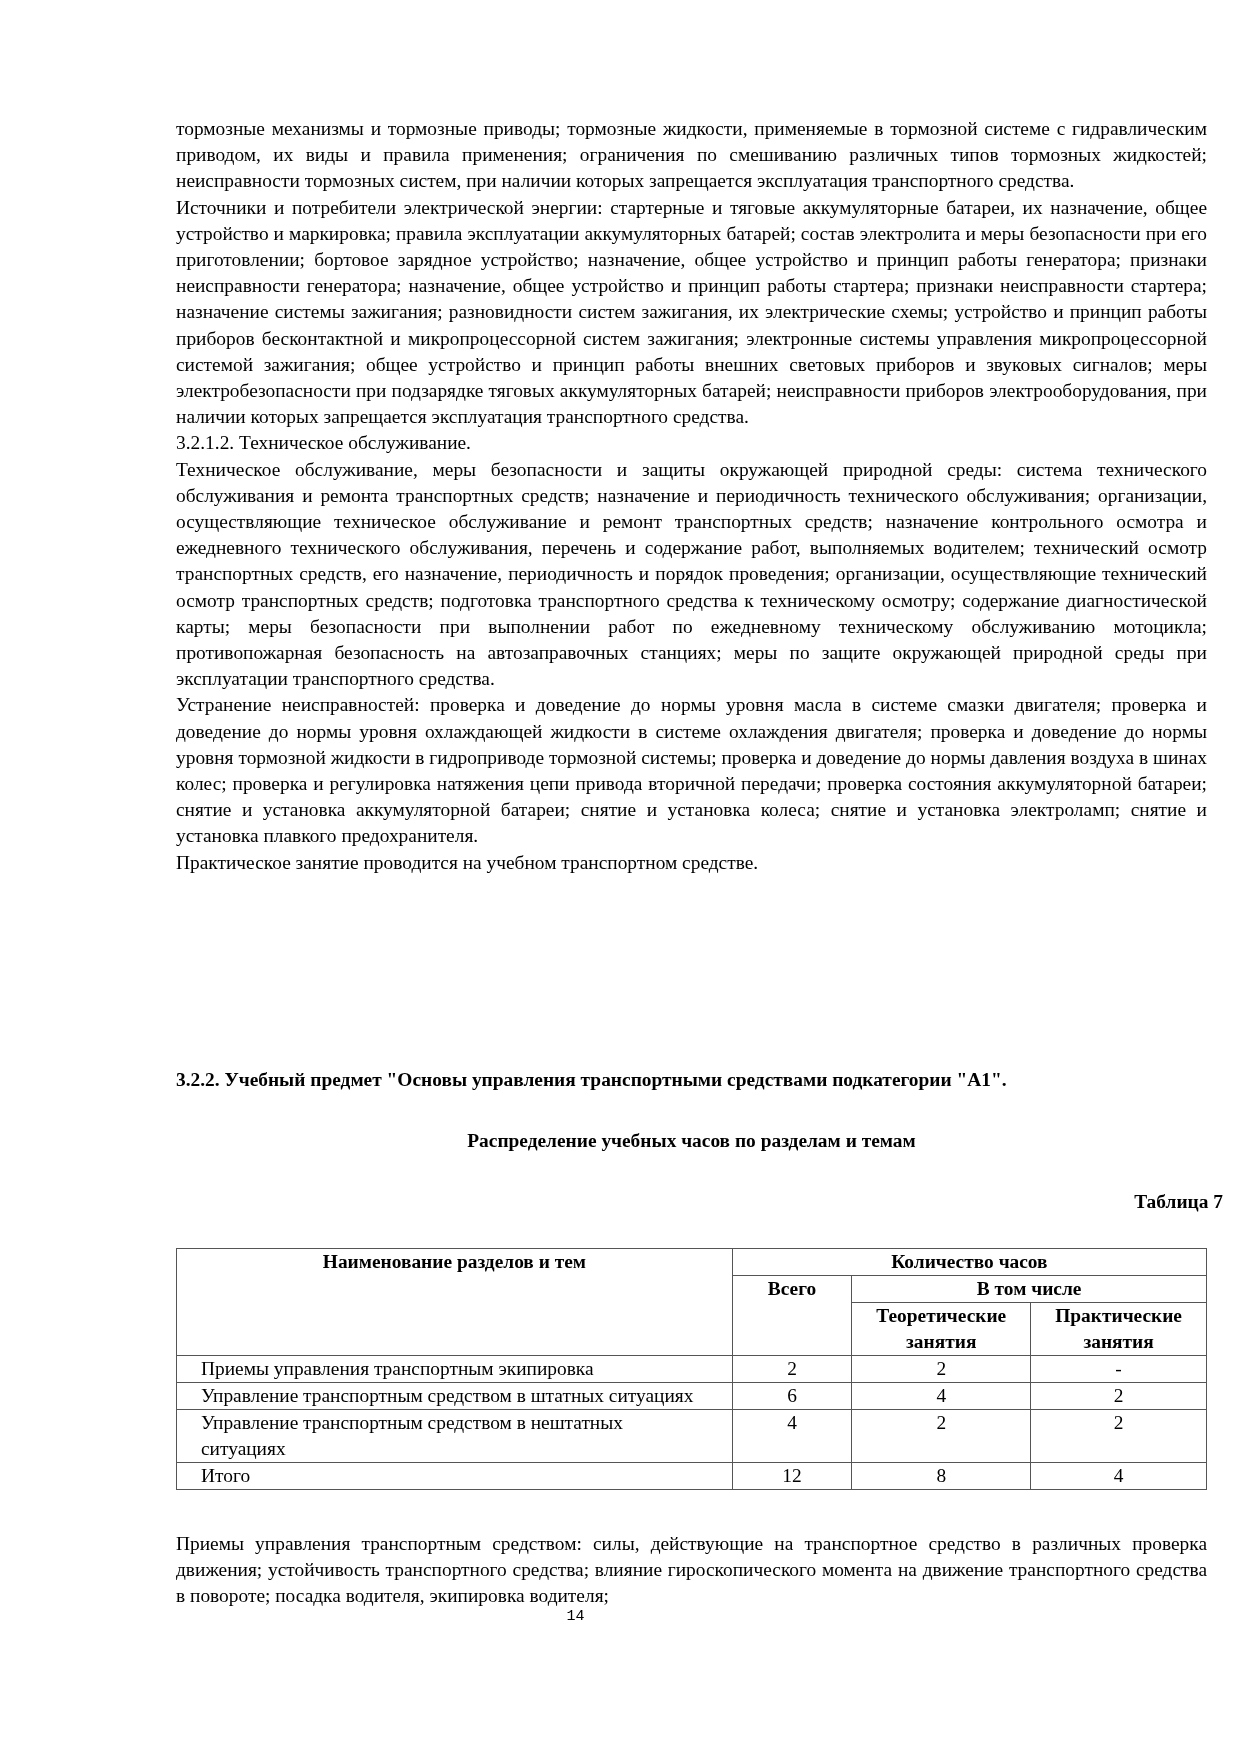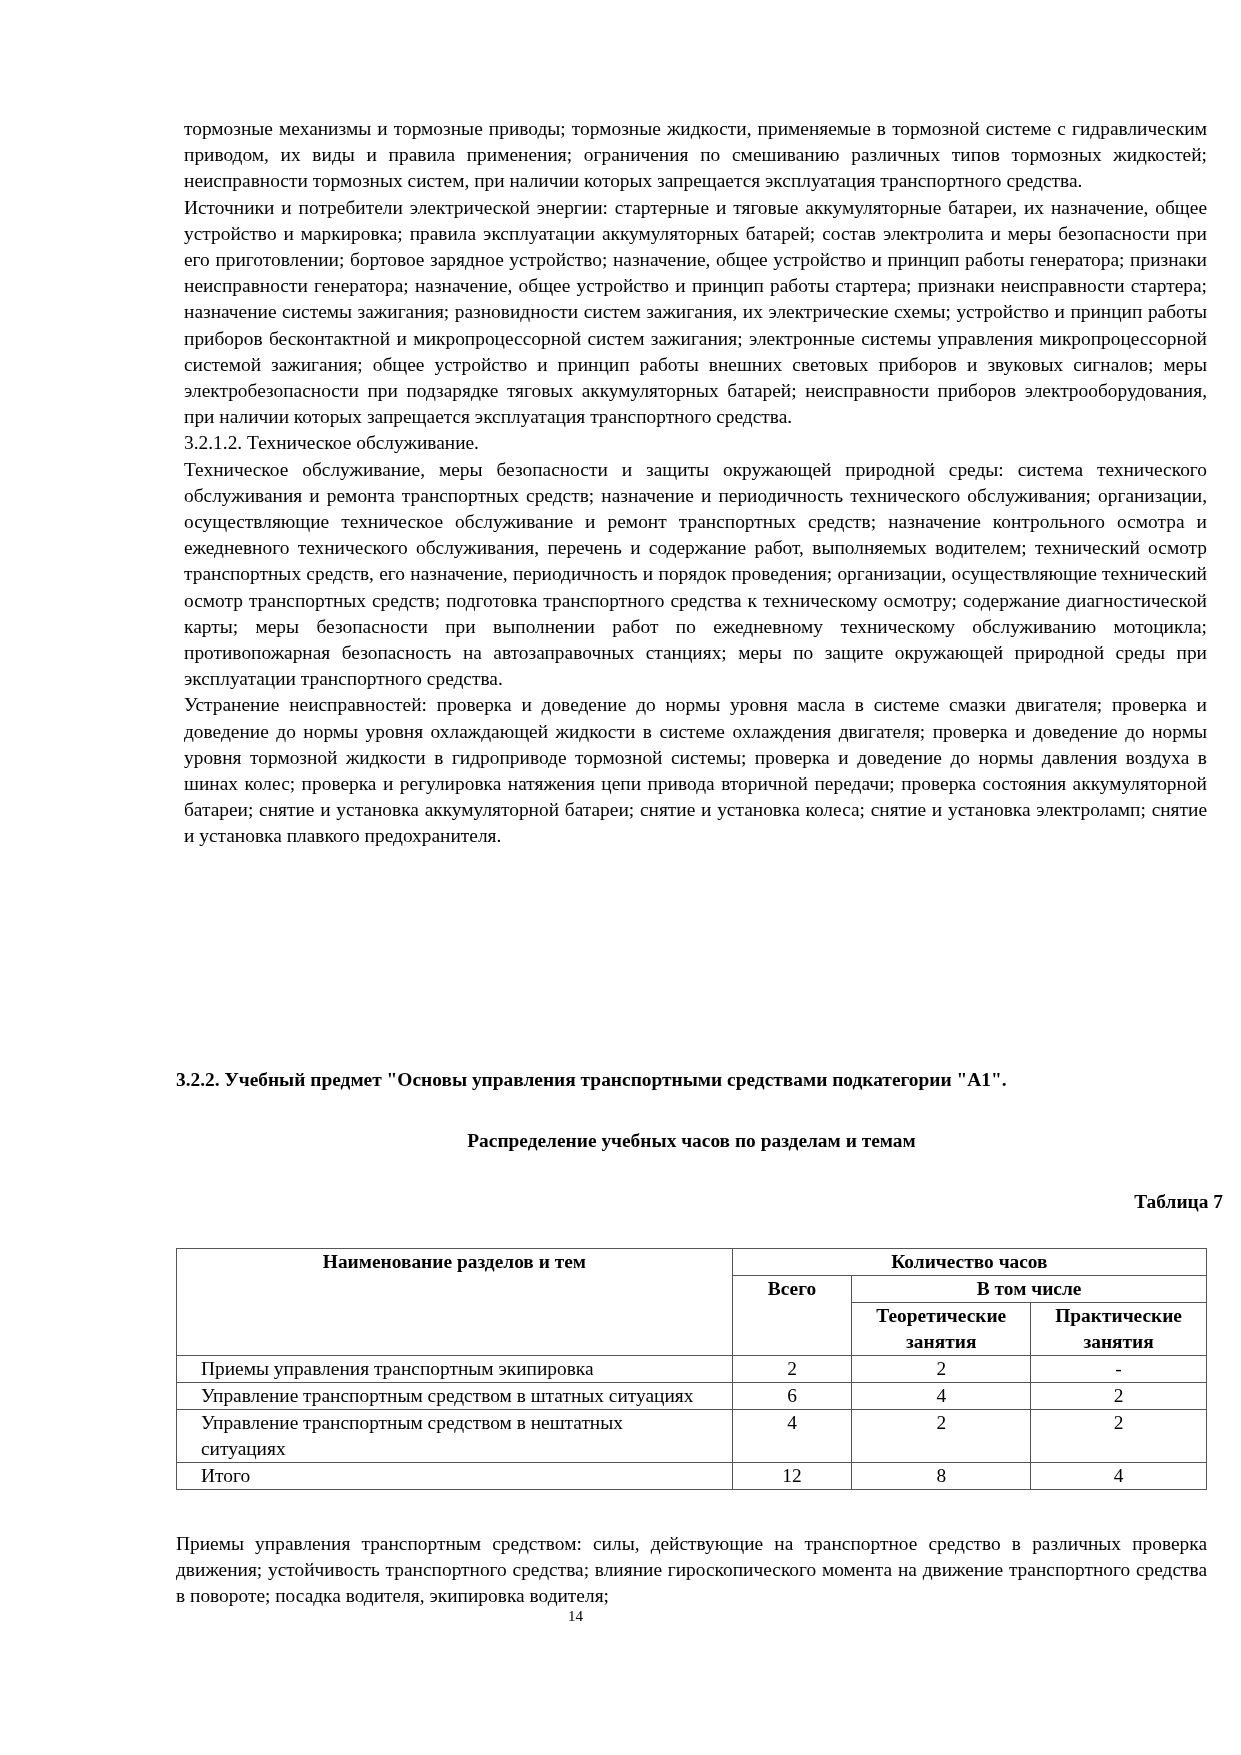--- a/index.html
+++ b/index.html
@@ -1,43 +1,44 @@
 <!DOCTYPE html>
 <html><head>
 <meta charset="utf-8">
 <style>
   html, body { margin: 0; padding: 0; background: #ffffff; }
   body { width: 1241px; height: 1755px; position: relative; overflow: hidden;
          font-family: "Liberation Serif", "DejaVu Serif", serif; color: #000; }
   .page { position: absolute; left: 176px; top: 116px; width: 1031px; }
   .p { font-size: 19.4px; line-height: 26.2px; text-align: justify; margin: 0; }
-  .p.last-left { text-align-last: left; margin-left: 8px; }
+  .p.last-left { text-align-last: left; }
   .heading { font-weight: bold; font-size: 19.4px; line-height: 26.2px; margin: 0; position: absolute; }
   .centered { text-align: center; }
   .right { text-align: right; }
   table.hours { position: absolute; left: 176px; top: 1248px; width: 1031px;
                 border-collapse: collapse; font-size: 19.4px; }
   table.hours td, table.hours th { border: 1.3px solid #555; padding: 0 24px; vertical-align: top; line-height: 26px; }
   table.hours th { font-weight: bold; text-align: center; }
   table.hours td.num { text-align: center; }
   .col-name { width: 565px; }
   .col-total { width: 120px; }
   .col-theor { width: 120px; }
   .col-pract { width: 142px; }
-  .pageno { position: absolute; top: 1608px; left: 0; width: 1151px; text-align: center; font-size: 15px; }
+  .pageno { position: absolute; top: 1608px; left: 0; width: 1151px; text-align: center; font-size: 15px; font-family: Liberation Mono, monospace; }
 </style>
 </head>
 <body>
 
 <div class="page">
   <p class="p last-left">тормозные механизмы и тормозные приводы; тормозные жидкости, применяемые в тормозной системе с гидравлическим приводом, их виды и правила применения; ограничения по смешиванию различных типов тормозных жидкостей; неисправности тормозных систем, при наличии которых запрещается эксплуатация транспортного средства.</p>
   <p class="p last-left">Источники и потребители электрической энергии: стартерные и тяговые аккумуляторные батареи, их назначение, общее устройство и маркировка; правила эксплуатации аккумуляторных батарей; состав электролита и меры безопасности при его приготовлении; бортовое зарядное устройство; назначение, общее устройство и принцип работы генератора; признаки неисправности генератора; назначение, общее устройство и принцип работы стартера; признаки неисправности стартера; назначение системы зажигания; разновидности систем зажигания, их электрические схемы; устройство и принцип работы приборов бесконтактной и микропроцессорной систем зажигания; электронные системы управления микропроцессорной системой зажигания; общее устройство и принцип работы внешних световых приборов и звуковых сигналов; меры электробезопасности при подзарядке тяговых аккумуляторных батарей; неисправности приборов электрооборудования, при наличии которых запрещается эксплуатация транспортного средства.</p>
   <p class="p last-left">3.2.1.2. Техническое обслуживание.</p>
   <p class="p last-left">Техническое обслуживание, меры безопасности и защиты окружающей природной среды: система технического обслуживания и ремонта транспортных средств; назначение и периодичность технического обслуживания; организации, осуществляющие техническое обслуживание и ремонт транспортных средств; назначение контрольного осмотра и ежедневного технического обслуживания, перечень и содержание работ, выполняемых водителем; технический осмотр транспортных средств, его назначение, периодичность и порядок проведения; организации, осуществляющие технический осмотр транспортных средств; подготовка транспортного средства к техническому осмотру; содержание диагностической карты; меры безопасности при выполнении работ по ежедневному техническому обслуживанию мотоцикла; противопожарная безопасность на автозаправочных станциях; меры по защите окружающей природной среды при эксплуатации транспортного средства.</p>
   <p class="p last-left">Устранение неисправностей: проверка и доведение до нормы уровня масла в системе смазки двигателя; проверка и доведение до нормы уровня охлаждающей жидкости в системе охлаждения двигателя; проверка и доведение до нормы уровня тормозной жидкости в гидроприводе тормозной системы; проверка и доведение до нормы давления воздуха в шинах колес; проверка и регулировка натяжения цепи привода вторичной передачи; проверка состояния аккумуляторной батареи; снятие и установка аккумуляторной батареи; снятие и установка колеса; снятие и установка электроламп; снятие и установка плавкого предохранителя.</p>
+  <p class="p last-left">Практическое занятие проводится на учебном транспортном средстве.</p>
 </div>
 
 <p class="heading" style="left:176px; top:1067px; width:1031px;">3.2.2. Учебный предмет "Основы управления транспортными средствами подкатегории "А1".</p>
 <p class="heading centered" style="left:176px; top:1128px; width:1031px;font-family:Liberation Serif, serif;">Распределение учебных часов по разделам и темам</p>
 <p class="heading right" style="left:192px; top:1189px; width:1031px;">Таблица 7</p>
 
 <table class="hours">
   <colgroup>
     <col class="col-name">
       <col class="col-total">

